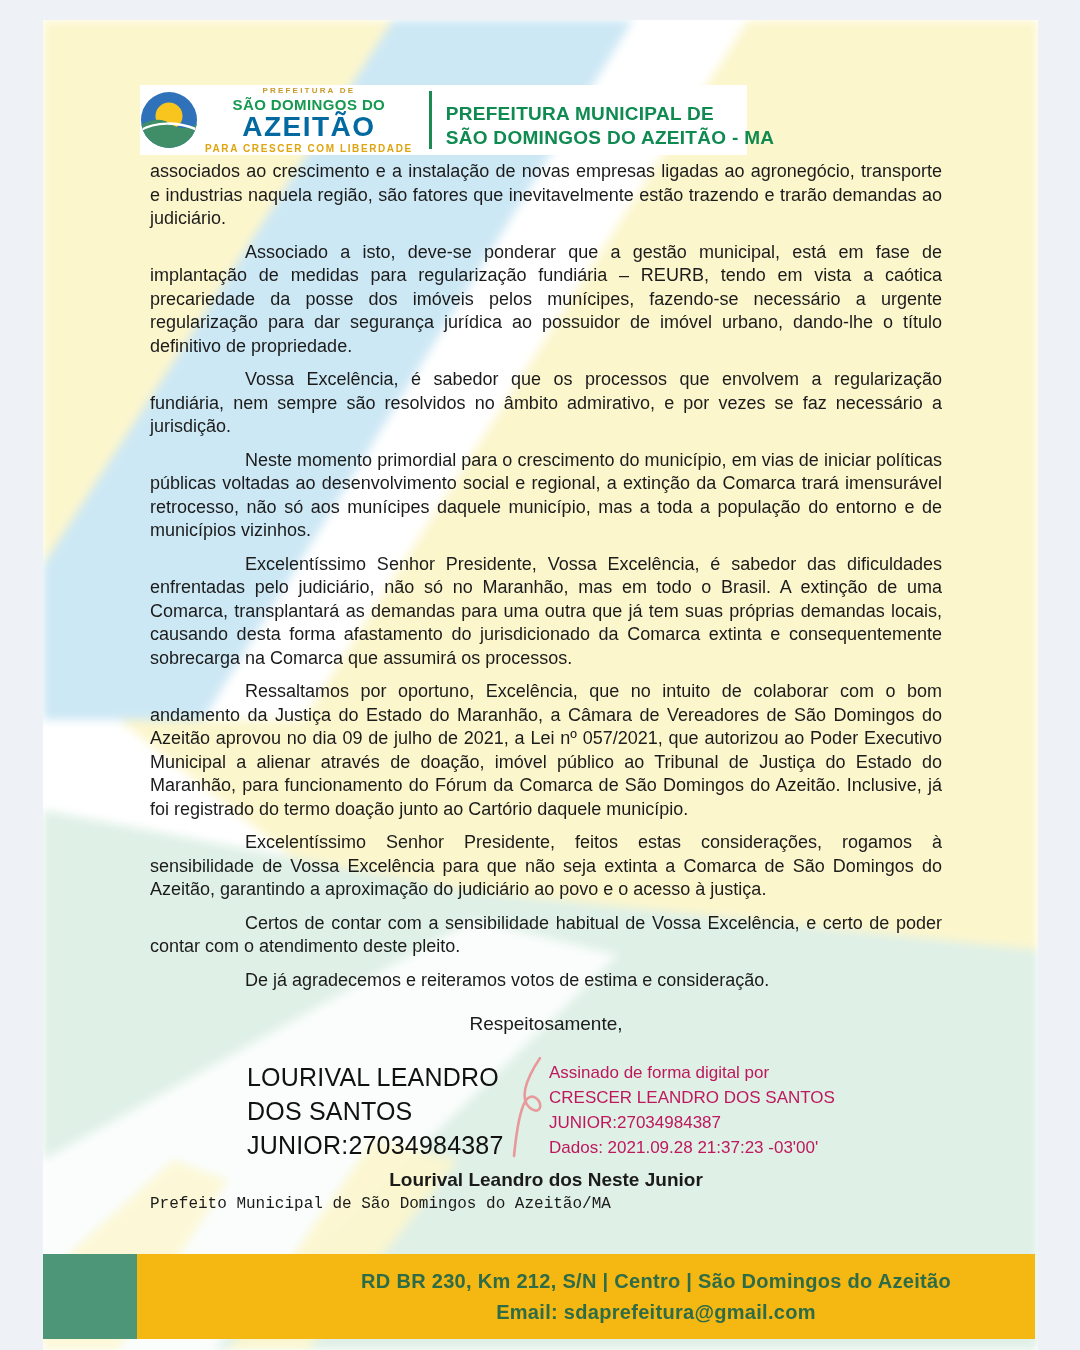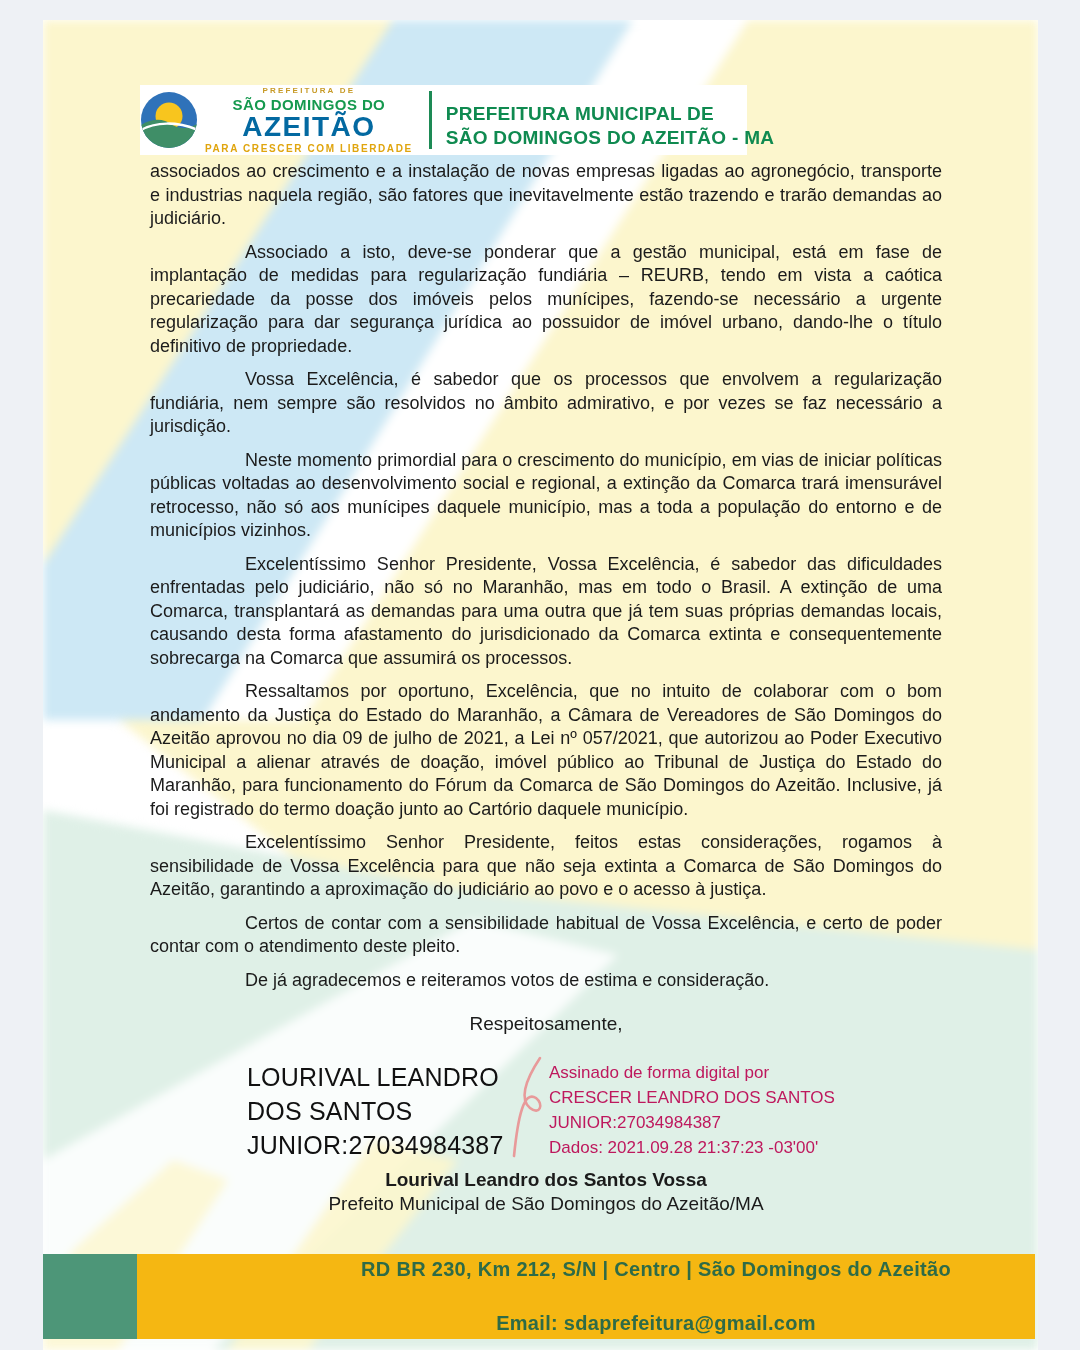--- a/index.html
+++ b/index.html
@@ -55,31 +55,31 @@
   .sig-stamp{
     margin-left:97px;width:280px;flex:0 0 auto;
     font-size:25px;line-height:34px;color:#111;letter-spacing:.2px;
   }
   .sig-flourish{position:absolute;left:360px;top:-6px;width:42px;height:106px;}
   .sig-digital{
     margin-left:22px;width:330px;flex:0 0 auto;
     font-size:17px;line-height:25px;color:#be185d;
   }
   .sig-name{margin-top:6px;text-align:center;font-weight:bold;font-size:19px;line-height:24px;}
-  .sig-role{text-align:center;font-size:19px;line-height:24px;}
+  .sig-role{font-size:16px;line-height:24px;font-family:Liberation Mono, monospace;}
 
   
   .footer{
     position:absolute;left:0;top:1234px;height:85px;right:3px;
     display:flex;
   }
   .footer-green{width:94px;height:85px;background:#4d9678;flex:0 0 auto;}
   .footer-gold{
     flex:1;background:#f5b712;color:#2e6b47;
-    display:flex;flex-direction:column;justify-content:space-between;align-items:center;
+    display:flex;flex-direction:column;justify-content:center;align-items:center;
     padding-left:140px;box-sizing:border-box;
     font-weight:bold;font-size:20px;line-height:31px;letter-spacing:.3px;
   }
 </style>
 </head>
 <body>
 
 <div class="page">
 
   <div class="bg">
@@ -140,21 +140,21 @@
         <path d="M30,4 C14,28 10,46 20,54 C30,62 34,50 26,44 C14,36 8,62 4,102" fill="none" stroke="#e89a9a" stroke-width="2.6" stroke-linecap="round"></path>
       </svg>
       <div class="sig-digital">
         <div>Assinado de forma digital por</div>
         <div>CRESCER LEANDRO DOS SANTOS</div>
         <div>JUNIOR:27034984387</div>
         <div>Dados: 2021.09.28 21:37:23 -03'00'</div>
       </div>
     </div>
 
-    <div class="sig-name">Lourival Leandro dos Santos Vossa</div>
+    <div class="sig-name">Lourival Leandro dos Neste Junior</div>
     <div class="sig-role">Prefeito Municipal de São Domingos do Azeitão/MA</div>
   </div>
 
   <div class="footer">
     <div class="footer-green"></div>
     <div class="footer-gold">
       <div>RD BR 230, Km 212, S/N | Centro | São Domingos do Azeitão</div>
       <div>Email: sdaprefeitura@gmail.com</div>
     </div>
   </div>

